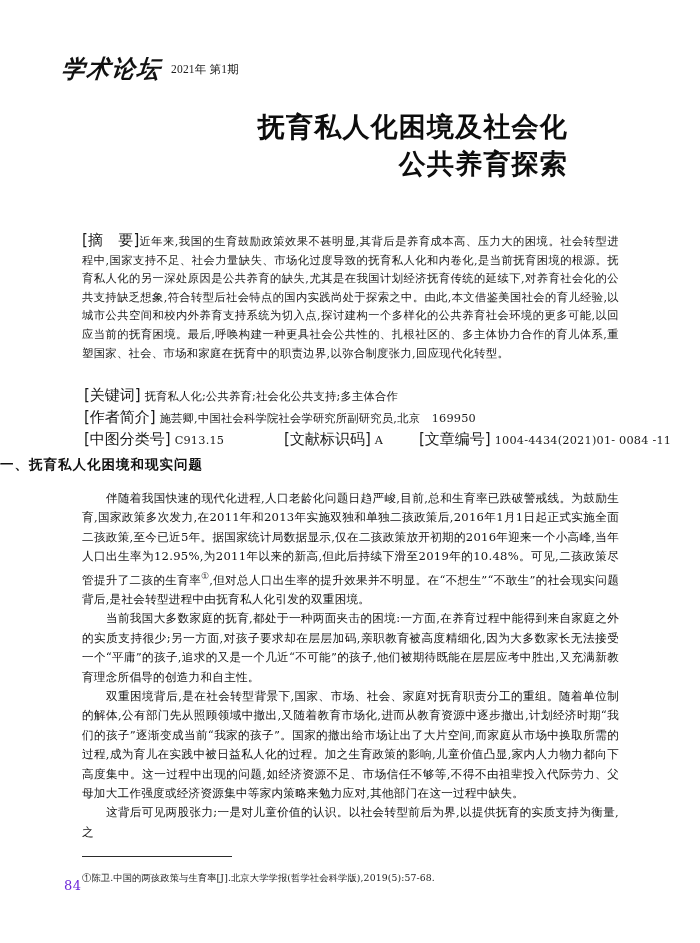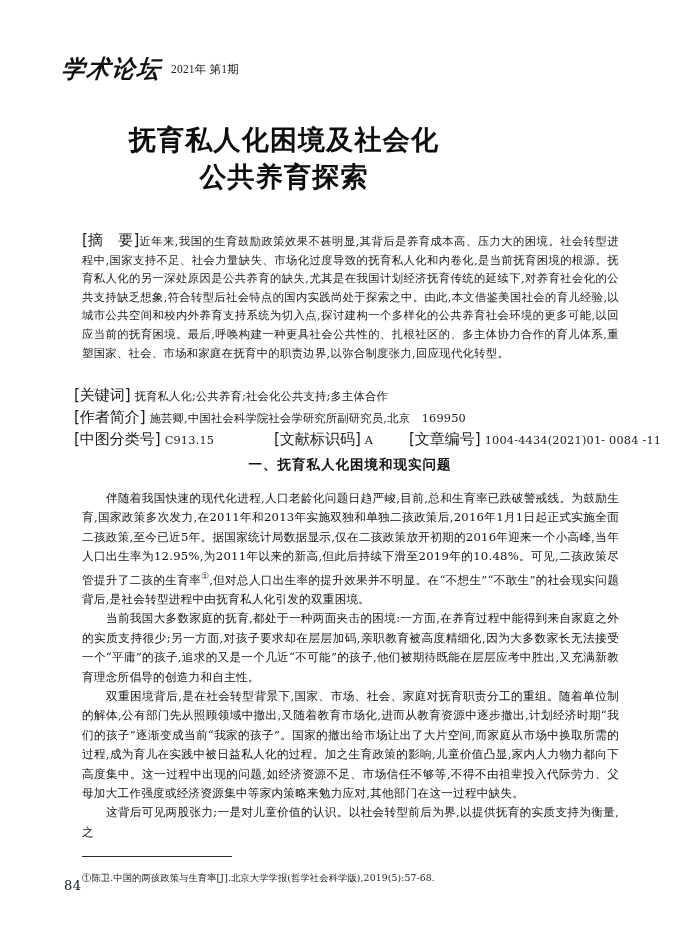--- a/index.html
+++ b/index.html
@@ -48,23 +48,23 @@
     color: #1c1c1c;
     letter-spacing: 0.2px;
     padding-bottom: 2px;
     white-space: nowrap;
   }
 
   
   .title-block {
     position: absolute;
     left: 0;
-    top: 121px;
+    top: 108px;
     width: 568px;
-    text-align: center;
+    text-align: right;
   }
   .title-line {
     font-family: "DejaVu Sans", "Liberation Sans", sans-serif;
     font-size: 27px;
     font-weight: 700;
     letter-spacing: 1.2px;
     line-height: 37px;
     color: #0d0d0d;
   }
   .author {
@@ -94,21 +94,21 @@
     text-indent: 0;
   }
   .tag {
     font-family: "DejaVu Sans", "Liberation Sans", sans-serif;
     font-weight: 400;
     font-size: 15px;
     letter-spacing: 0;
   }
   .meta-rows {
     position: absolute;
-    left: 74px;
+    left: 84px;
     top: 385px;
     width: 540px;
   }
   .meta-row {
     font-family: "DejaVu Serif", "Liberation Serif", serif;
     font-size: 11.3px;
     line-height: 21px;
     letter-spacing: 0.3px;
     color: #1a1a1a;
     white-space: nowrap;
@@ -117,21 +117,20 @@
   .meta-seg { display: inline-block; }
   .seg-gap-1 { margin-left: 56px; }
   .seg-gap-2 { margin-left: 32px; }
 
   
   .section-heading {
     position: absolute;
     left: 0;
     top: 456px;
     width: 700px;
-    text-align: center;
     font-family: "DejaVu Sans", "Liberation Sans", sans-serif;
     font-size: 13.5px;
     font-weight: 700;
     letter-spacing: 1px;
     color: #111;
   }
 
   
   .body-block {
     position: absolute;
@@ -178,21 +177,21 @@
     white-space: nowrap;
   }
 
   
   .page-number {
     position: absolute;
     left: 64px;
     top: 878px;
     font-family: "DejaVu Serif", "Liberation Serif", serif;
     font-size: 13px;
-    color: #0f172a;
+    color: #6d28d9;
     letter-spacing: 0.5px;
   }
 </style>
 </head>
 <body>
 
 <div class="page">
 
   <div class="masthead">
     <span class="journal-logo">学术论坛</span>

